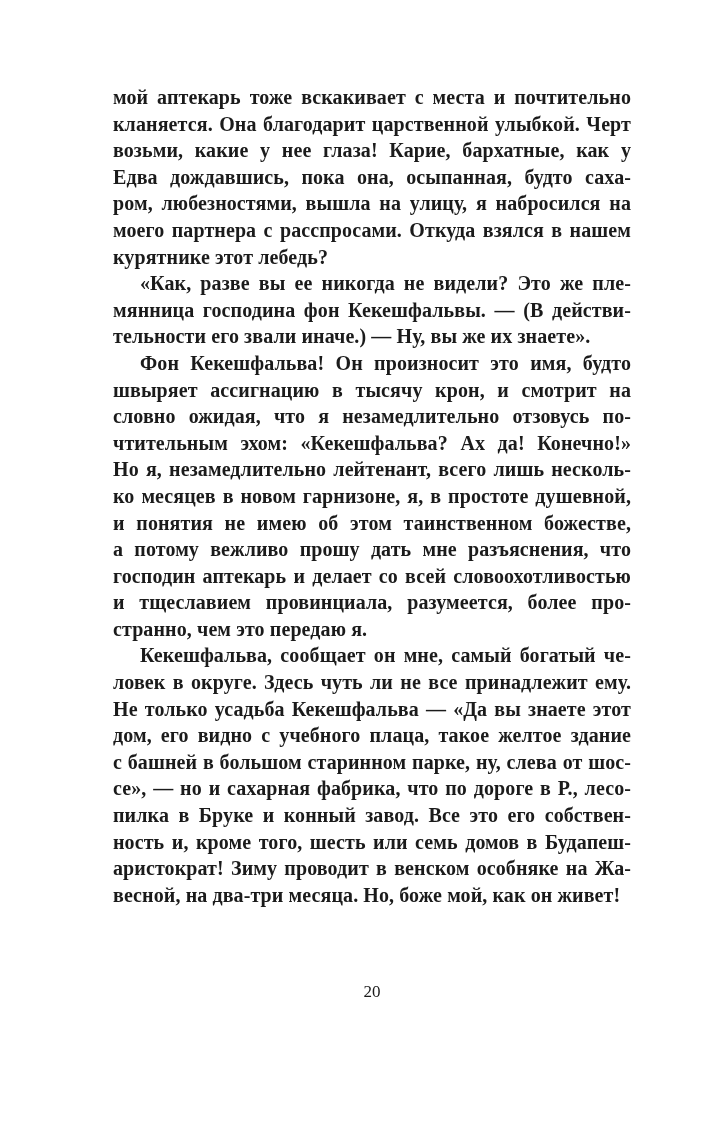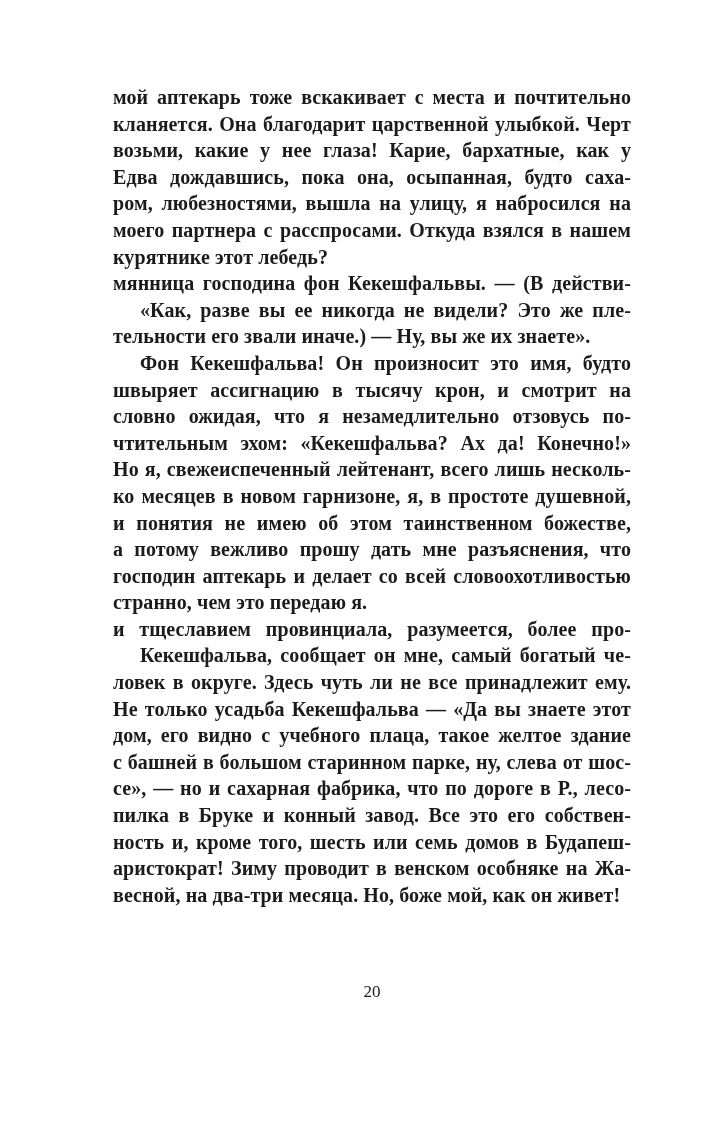--- a/index.html
+++ b/index.html
@@ -65,36 +65,36 @@
       <div class="paragraph">
         <div class="line">мой аптекарь тоже вскакивает с места и почтительно</div>
         <div class="line">кланяется. Она благодарит царственной улыбкой. Черт</div>
         <div class="line">возьми, какие у нее глаза! Карие, бархатные, как у лани.</div>
         <div class="line">Едва дождавшись, пока она, осыпанная, будто саха-</div>
         <div class="line">ром, любезностями, вышла на улицу, я набросился на</div>
         <div class="line">моего партнера с расспросами. Откуда взялся в нашем</div>
         <div class="line last">курятнике этот лебедь?</div>
       </div>
       <div class="paragraph">
+        <div class="line indent">«Как, разве вы ее никогда не видели? Это же пле-</div>
         <div class="line">мянница господина фон Кекешфальвы. — (В действи-</div>
-        <div class="line indent">«Как, разве вы ее никогда не видели? Это же пле-</div>
         <div class="line last">тельности его звали иначе.) — Ну, вы же их знаете».</div>
       </div>
       <div class="paragraph">
         <div class="line indent">Фон Кекешфальва! Он произносит это имя, будто</div>
         <div class="line">швыряет ассигнацию в тысячу крон, и смотрит на меня,</div>
         <div class="line">словно ожидая, что я незамедлительно отзовусь по-</div>
         <div class="line">чтительным эхом: «Кекешфальва? Ах да! Конечно!»</div>
-        <div class="line">Но я, свежеиспеченный лейтенант, всего лишь несколь-</div>
+        <div class="line">Но я, незамедлительно лейтенант, всего лишь несколь-</div>
         <div class="line">ко месяцев в новом гарнизоне, я, в простоте душевной,</div>
         <div class="line">и понятия не имею об этом таинственном божестве,</div>
         <div class="line">а потому вежливо прошу дать мне разъяснения, что</div>
         <div class="line">господин аптекарь и делает со всей словоохотливостью</div>
+        <div class="line">и тщеславием провинциала, разумеется, более про-</div>
         <div class="line last">странно, чем это передаю я.</div>
-        <div class="line">и тщеславием провинциала, разумеется, более про-</div>
       </div>
       <div class="paragraph">
         <div class="line indent">Кекешфальва, сообщает он мне, самый богатый че-</div>
         <div class="line">ловек в округе. Здесь чуть ли не все принадлежит ему.</div>
         <div class="line">Не только усадьба Кекешфальва — «Да вы знаете этот</div>
         <div class="line">дом, его видно с учебного плаца, такое желтое здание</div>
         <div class="line">с башней в большом старинном парке, ну, слева от шос-</div>
         <div class="line">се», — но и сахарная фабрика, что по дороге в Р., лесо-</div>
         <div class="line">пилка в Бруке и конный завод. Все это его собствен-</div>
         <div class="line">ность и, кроме того, шесть или семь домов в Будапеш-</div>

